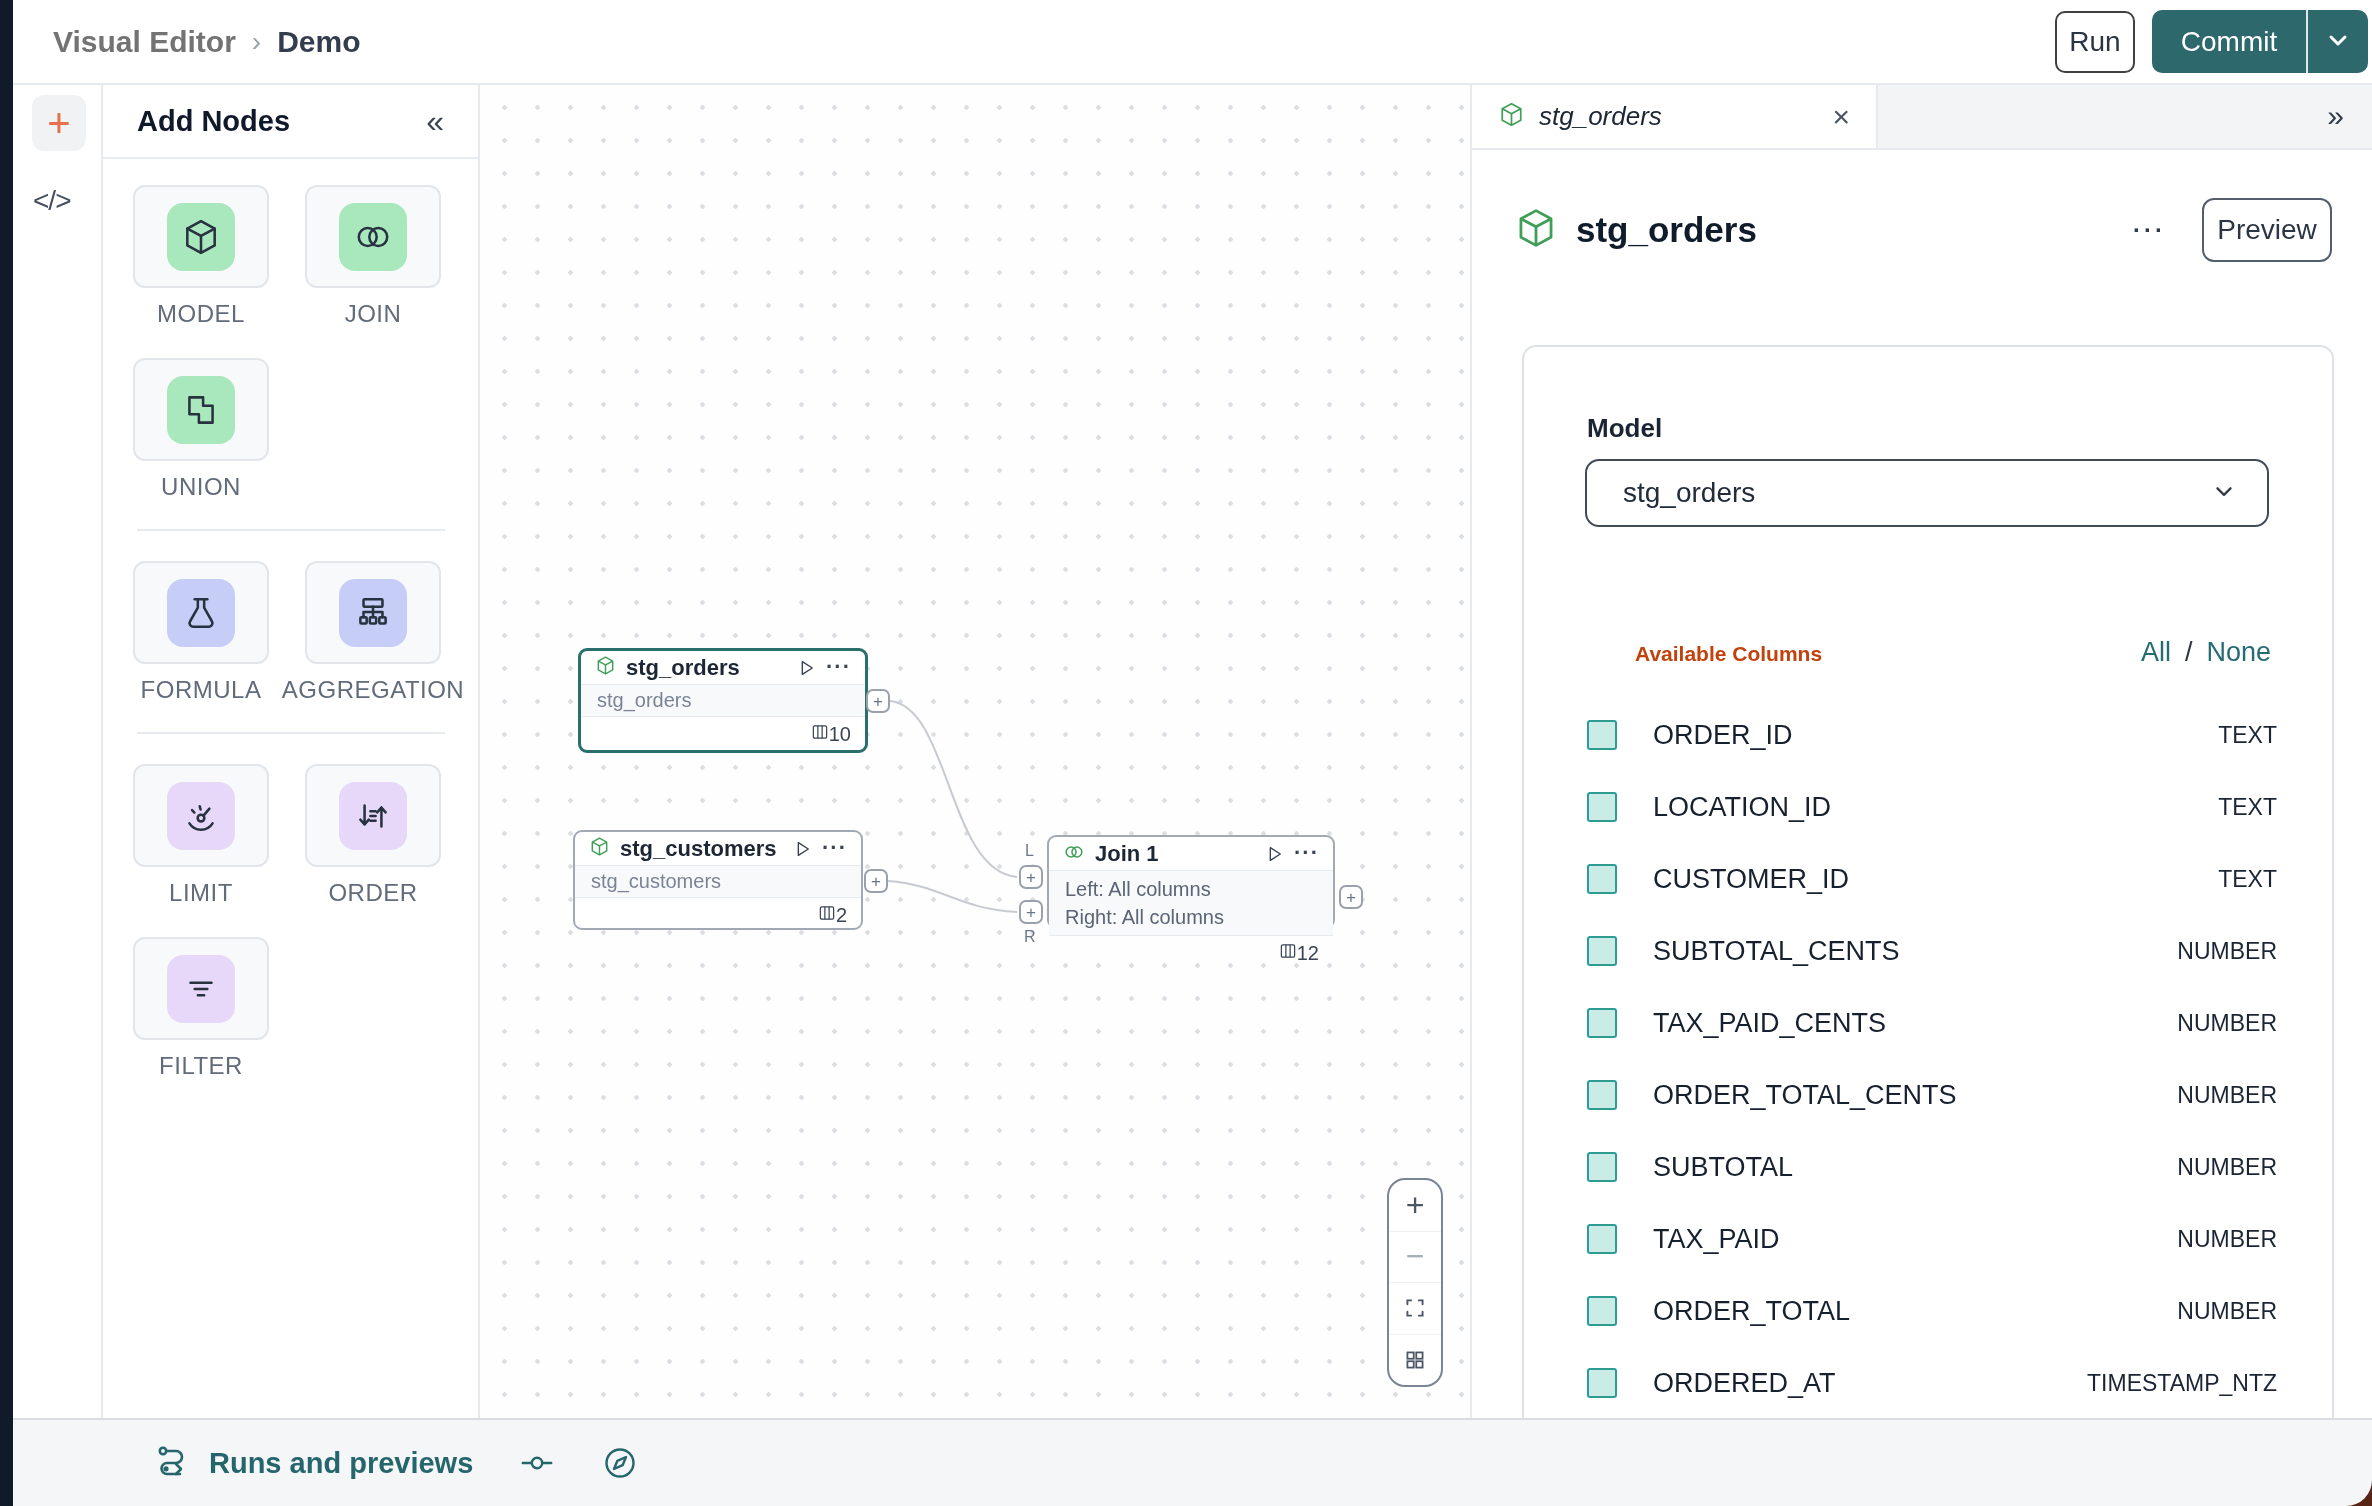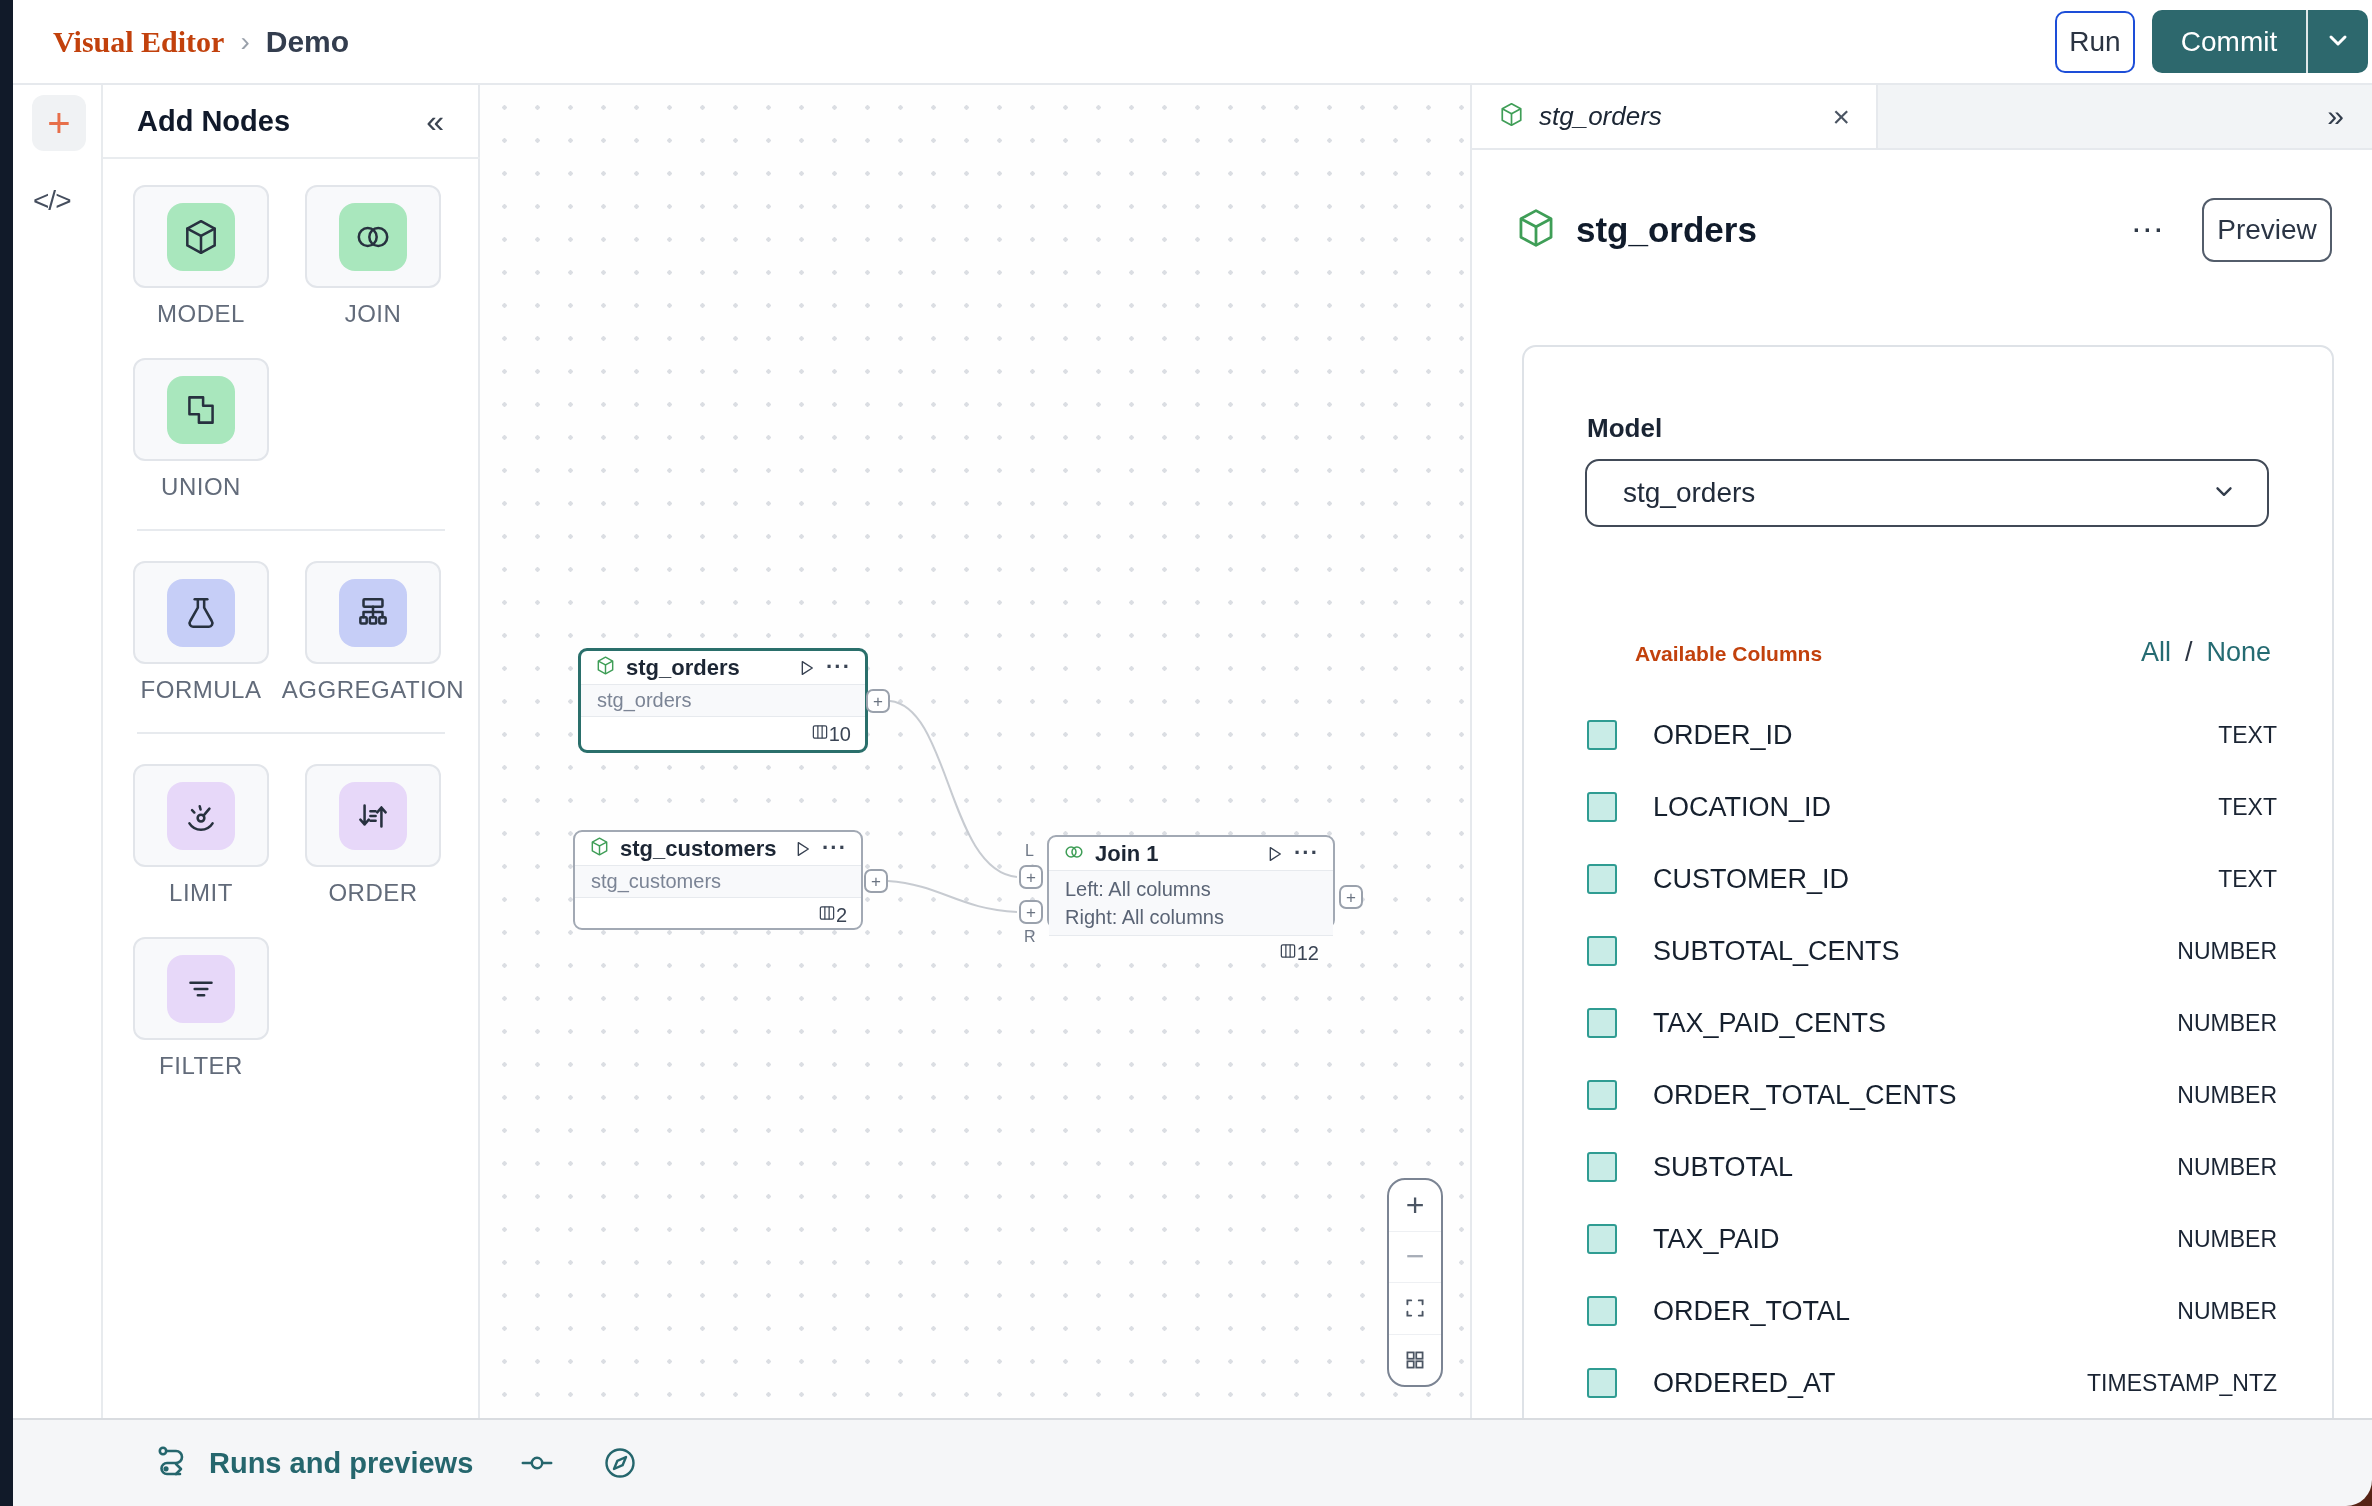--- a/index.html
+++ b/index.html
@@ -7,24 +7,24 @@
   body {
     position: relative; background: #ffffff; overflow: hidden;
     font-family: "Liberation Sans", sans-serif; color: #1a2433;
   }
   .abs { position: absolute; }
 
   
   #dark-strip { left:0; top:0; width:13px; height:1506px; background:#111a29; z-index:10; }
   #topbar { left:13px; top:0; right:0; height:85px; background:#fff; border-bottom:2px solid #e6e9ed; z-index:9; }
   #breadcrumb { left:40px; top:0; height:83px; display:flex; align-items:center; gap:16px; font-size:30px; font-weight:bold; }
-  #breadcrumb .crumb-root { color:#c2410c; cursor:pointer;font-family:Liberation Serif, serif; }
+  #breadcrumb .crumb-root { color:#737373; cursor:pointer; }
   #breadcrumb .crumb-sep { color:#9aa1ab; font-weight:normal; font-size:28px; }
   #breadcrumb .crumb-cur { color:#333d4e; }
-  #run-btn { left:2042px; top:11px; width:80px; height:62px; border:2px solid #1d4ed8; border-radius:10px;
+  #run-btn { left:2042px; top:11px; width:80px; height:62px; border:2px solid #404040; border-radius:10px;
     background:#fff; font-size:28px; color:#2b3442; display:flex; align-items:center; justify-content:center; cursor:pointer; }
   #commit-group { left:2139px; top:10px; height:63px; display:flex; border-radius:10px; overflow:hidden; }
   #commit-btn { width:154px; background:#2d686d; color:#fff; font-size:28px; display:flex; align-items:center; justify-content:center; cursor:pointer; }
   #commit-caret { width:62px; background:#2d686d; border-left:2px solid rgba(255,255,255,.85); display:flex; align-items:center; justify-content:center; cursor:pointer; }
 
   
   #left-rail { left:13px; top:85px; width:90px; bottom:88px; background:#fff; border-right:2px solid #e8ebee; }
   #rail-add { left:19px; top:10px; width:54px; height:56px; background:#f0f2f4; border-radius:12px;
     display:flex; align-items:center; justify-content:center; font-size:40px; color:#e76f4a; cursor:pointer; font-weight:normal; }
   #rail-code { left:20px; top:100px; font-size:28px; color:#454e5e; letter-spacing:-1px; cursor:pointer; }

